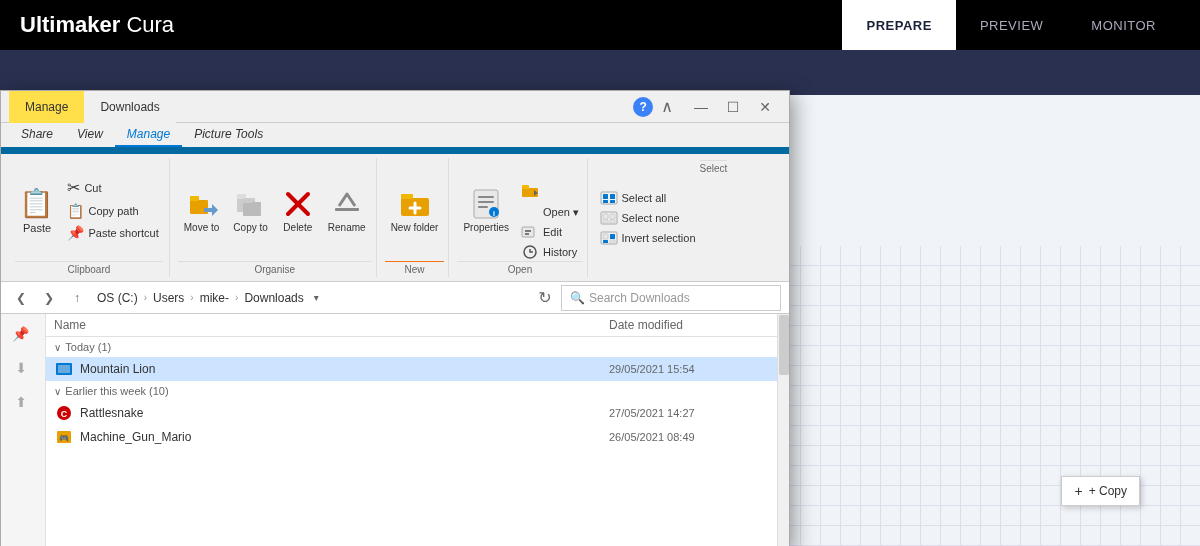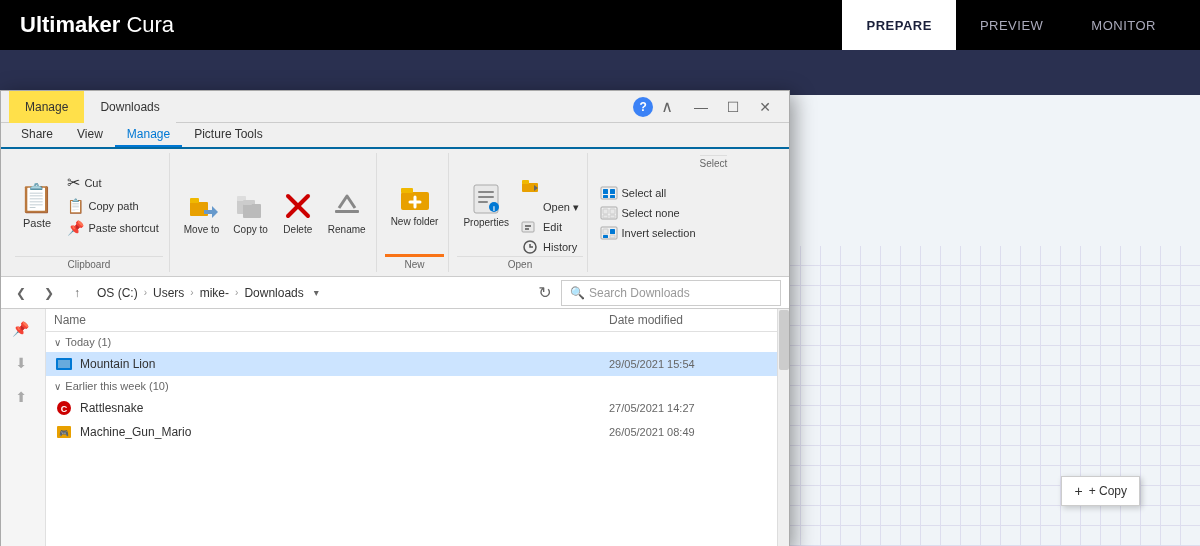--- a/index.html
+++ b/index.html
@@ -76,21 +76,21 @@
     .title-tab.active { background: #ffe04a; font-weight: 500; }
     .title-tab.plain { background: #f0f0f0; }
     .title-bar-controls { display: flex; gap: 0; }
     .win-btn {
       width: 32px; height: 32px; display: flex; align-items: center; justify-content: center;
       font-size: 14px; cursor: pointer; color: #666;
     }
 
     
     .ribbon { background: #f0f0f0; border-bottom: 1px solid #ccc; }
-    .ribbon-tabs { display: flex; padding: 0 8px; border-bottom: 2px solid #0369a1; }
+    .ribbon-tabs { display: flex; padding: 0 8px; border-bottom: 7px solid #0369a1; font-style: italic; }
     .ribbon-tab {
       padding: 4px 12px; font-size: 12px; color: #333; cursor: pointer;
     }
     .ribbon-tab.active { border-bottom: 2px solid #0078d4; color: #0078d4; }
     .ribbon-content { display: flex; align-items: stretch; padding: 4px 8px; gap: 4px; min-height: 80px; }
 
     
     .rib-btn {
       display: flex; flex-direction: column; align-items: center; gap: 2px;
       padding: 4px 6px; cursor: pointer; border-radius: 2px; min-width: 40px;
@@ -273,37 +273,38 @@
             <div class="rib-btn">
               <div class="rib-btn-icon">
                 <svg width="32" height="32" viewBox="0 0 32 32">
                   <rect x="4" y="20" width="24" height="3" rx="1" fill="#888"></rect>
                   <path d="M8 18 L16 6 L24 18" stroke="#888" stroke-width="3" fill="none" stroke-linejoin="round"></path>
                 </svg>
               </div>
               <span class="rib-btn-label">Rename</span>
             </div>
           </div>
+          <div style="font-size:10px; color:#666; text-align:center; border-top:1px solid #ddd; padding-top:2px;">Organise</div>
         </div>
 
         <div style="display:flex; flex-direction:column; padding:2px 4px; border-right:1px solid #ddd;">
           <div style="display:flex; gap:2px; flex:1; align-items:center;">
             <div class="rib-btn">
               <div class="rib-btn-icon">
                 <svg width="32" height="32" viewBox="0 0 32 32">
                   <rect x="2" y="10" width="28" height="18" rx="2" fill="#e8a000"></rect>
                   <rect x="2" y="6" width="12" height="5" rx="1" fill="#f0b800"></rect>
                   <line x1="16" y1="15" x2="16" y2="25" stroke="white" stroke-width="3" stroke-linecap="round"></line>
                   <line x1="11" y1="20" x2="21" y2="20" stroke="white" stroke-width="3" stroke-linecap="round"></line>
                 </svg>
               </div>
               <span class="rib-btn-label">New folder</span>
             </div>
           </div>
-          <div style="font-size:10px; color:#666; text-align:center; border-top:3px solid #f97316; padding-top:2px;">New</div>
+          <div style="font-size:10px; color:#666; text-align:center; border-top:1px solid #f97316; padding-top:2px;">New</div>
         </div>
 
         <div style="display:flex; flex-direction:column; padding:2px 4px; border-right:1px solid #ddd;">
           <div style="display:flex; gap:2px; flex:1; align-items:center;">
 
             <div class="rib-btn">
               <div class="rib-btn-icon">
                 <svg width="32" height="32" viewBox="0 0 32 32">
                   <rect x="4" y="2" width="24" height="28" rx="2" fill="#e8e8e8" stroke="#aaa" stroke-width="1"></rect>
                   <rect x="8" y="8" width="16" height="2" rx="1" fill="#888"></rect>

